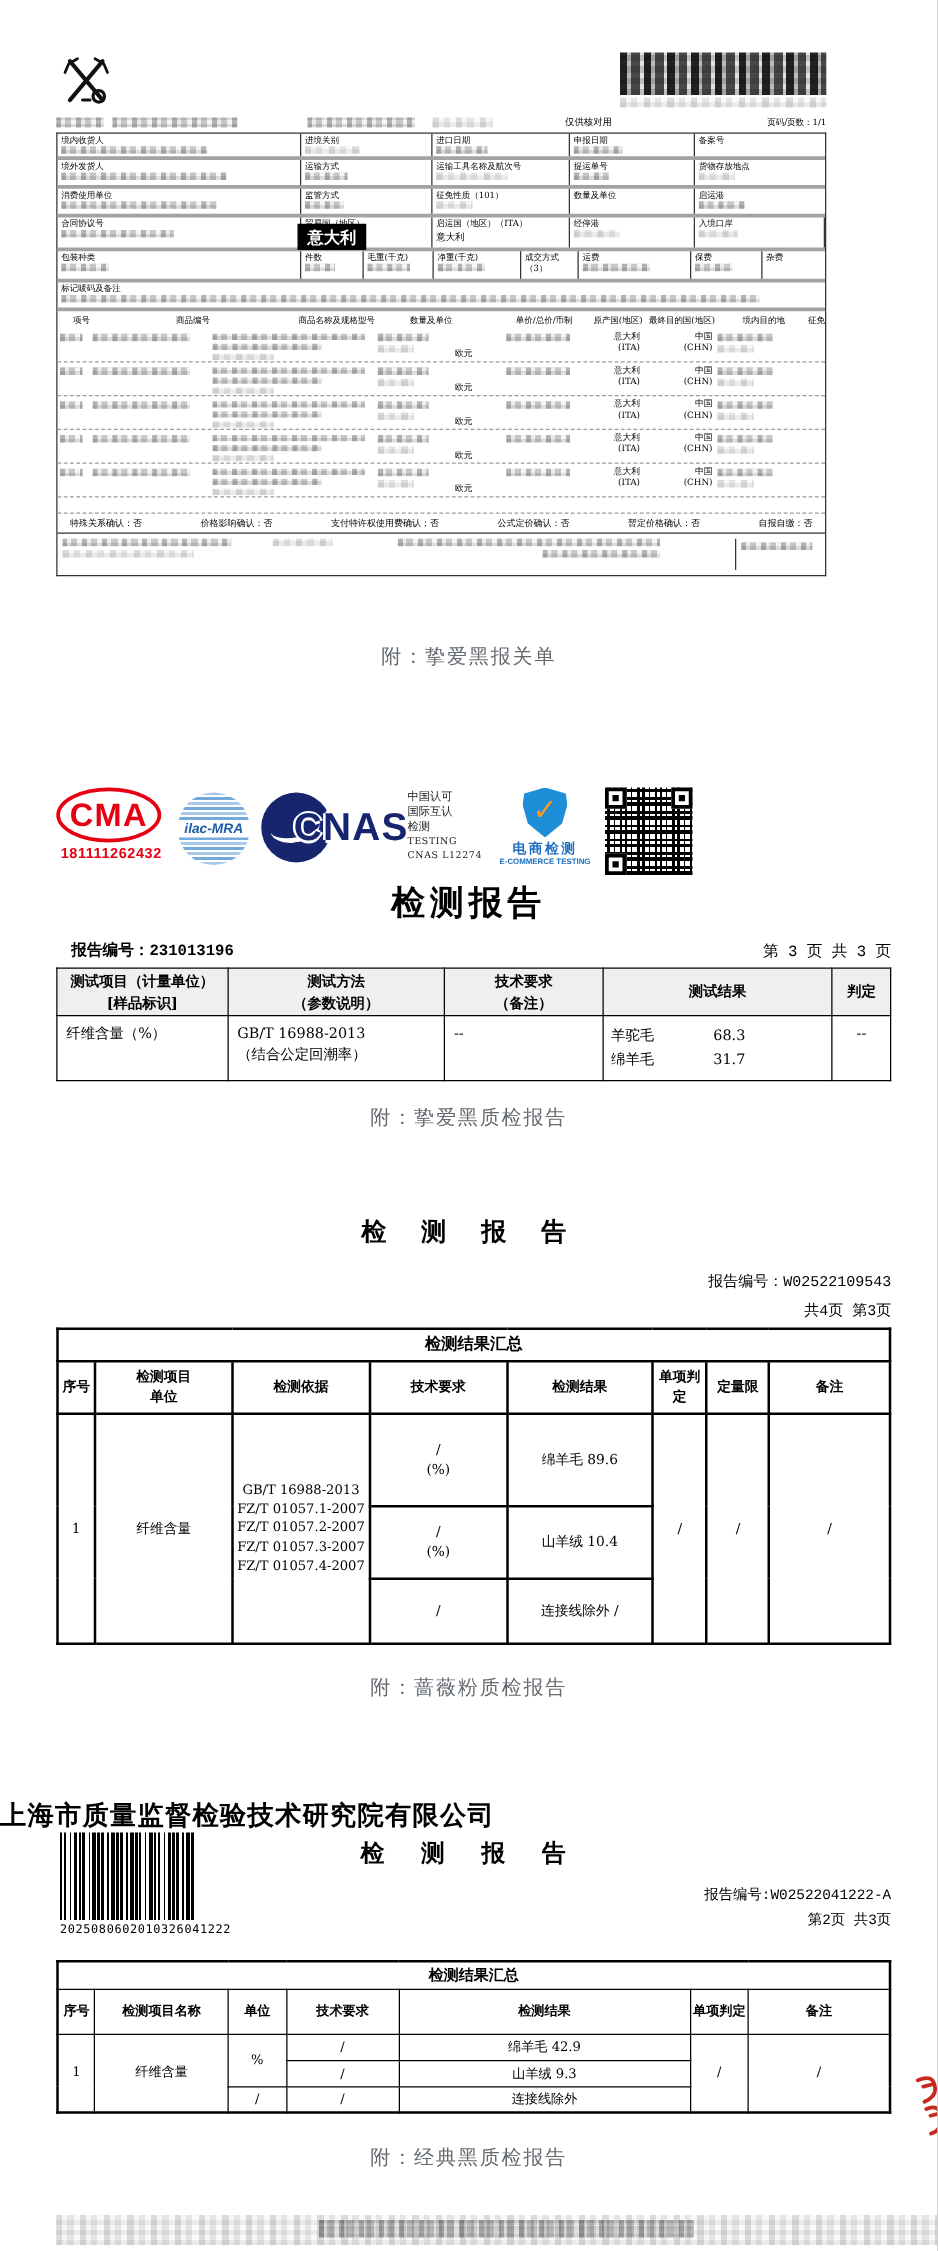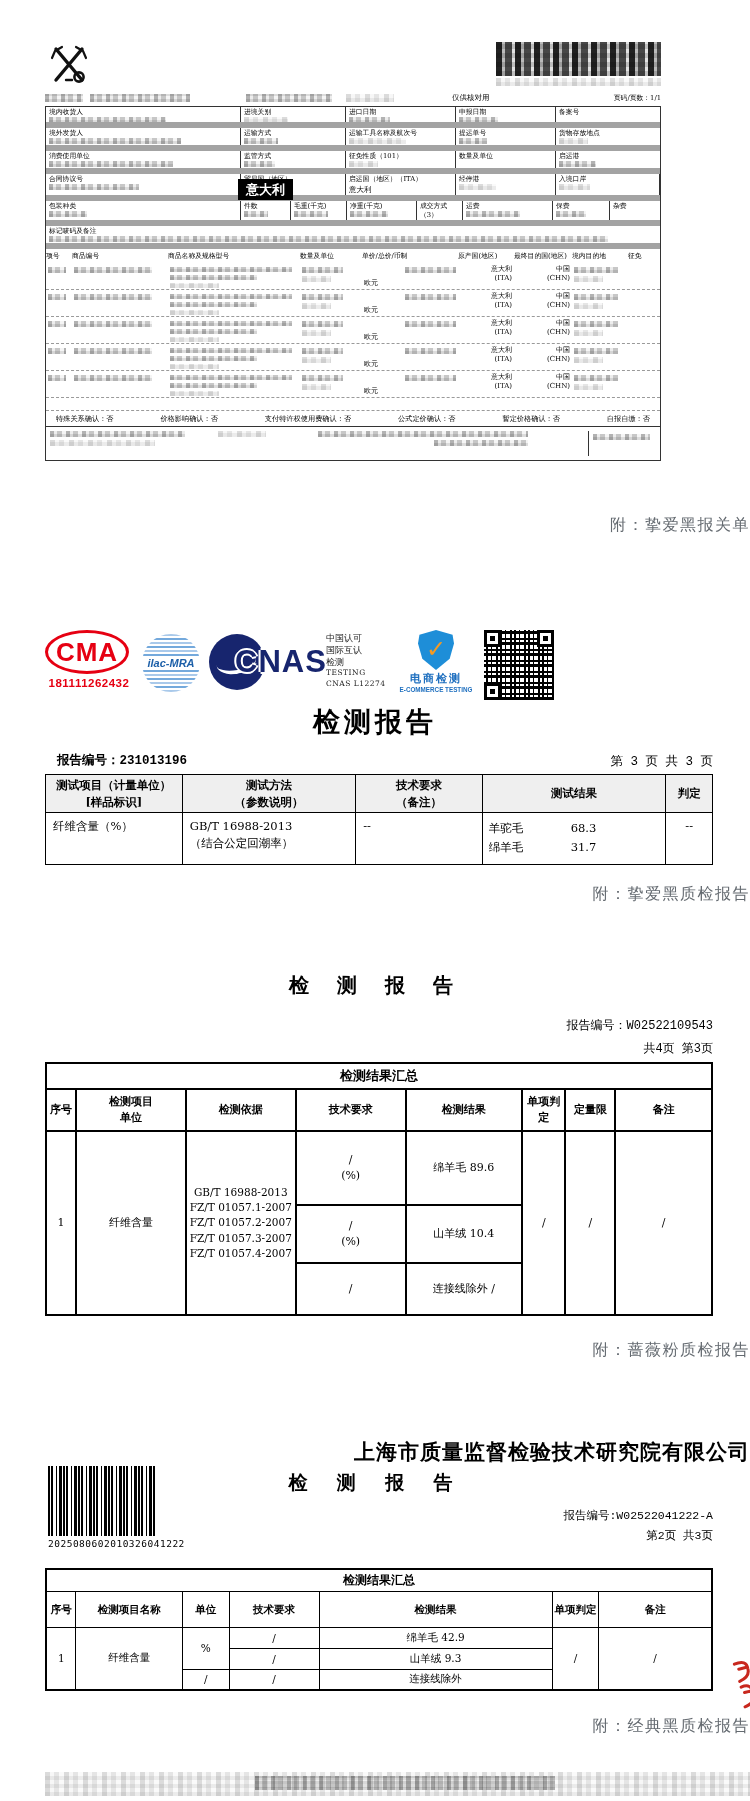--- a/index.html
+++ b/index.html
@@ -6,39 +6,39 @@
 body{background:#888;font-family:"Liberation Sans","DejaVu Sans",sans-serif;color:#000}
 .page{position:relative;width:750px;height:1801px;margin:0 auto;background:#fff;overflow:hidden}
 .serif{font-family:Liberation Mono, monospace}
 .pre{white-space:pre-line}
 
 .bb{display:block;height:6px}
 .pxd{background-image:repeating-linear-gradient(90deg,rgba(15,15,15,.92) 0 6px,rgba(130,130,130,.55) 6px 9px,rgba(40,40,40,.85) 9px 16px,rgba(190,190,190,.45) 16px 19px),repeating-linear-gradient(0deg,rgba(0,0,0,.25) 0 5px,rgba(255,255,255,.15) 5px 9px)}
 .pxm{background-image:repeating-linear-gradient(90deg,rgba(0,0,0,.30) 0 4px,rgba(0,0,0,.07) 4px 7px,rgba(0,0,0,.22) 7px 12px,rgba(0,0,0,.04) 12px 16px),repeating-linear-gradient(0deg,rgba(0,0,0,.10) 0 3px,rgba(0,0,0,0) 3px 6px)}
 .pxl{background-image:repeating-linear-gradient(90deg,rgba(0,0,0,.14) 0 5px,rgba(0,0,0,.03) 5px 9px,rgba(0,0,0,.10) 9px 14px,rgba(0,0,0,.02) 14px 19px),repeating-linear-gradient(0deg,rgba(0,0,0,.06) 0 4px,rgba(0,0,0,0) 4px 8px)}
 
-.caption{position:absolute;left:0;width:750px;text-align:right;color:#646a70;font-size:16px;letter-spacing:1.5px}
+.caption{position:absolute;left:0;width:750px;text-align:center;color:#646a70;font-size:16px;letter-spacing:1.5px}
 
 .customs{position:absolute;left:45px;top:42px;width:616px;font-family:"DejaVu Serif","Liberation Serif",serif}
 .c-head{position:relative;height:48px}
 .c-emblem{position:absolute;left:4px;top:2px}
 .c-title{position:absolute;left:110px;right:175px;top:12px;text-align:center;font-size:15px;font-weight:bold;letter-spacing:1px}
 .c-code{position:absolute;right:0;top:0;width:165px;height:34px}
 .c-code2{position:absolute;right:0;top:36px;width:165px;height:8px}
 .c-meta{display:flex;align-items:center;height:12px;margin:2px 0 2px 0;font-size:7.5px}
 .cgrid{border:1px solid #333;border-bottom:none}
-.crow{display:flex;border-bottom:6px solid #a3a3a3}
+.crow{display:flex;border-bottom:3px solid #a3a3a3}
 .ccell{border-right:1px solid #333;padding:1px 3px;position:relative;overflow:hidden}
 .ccell:last-child{border-right:none}
 .clabel{display:block;font-size:6.8px;line-height:1.3}
 .cval{display:block;font-size:7.5px;margin-top:1px}
 .badge{position:absolute;left:192px;top:5px;background:#000;color:#fff;font-weight:bold;font-size:13px;line-height:1;padding:4px 8px;z-index:2;font-family:"Liberation Sans",sans-serif}
 .cbody{border:1px solid #333;border-top:none}
 .ihead{display:flex;height:14px;align-items:center;font-size:6.8px}
-.ihead span{display:block;text-align:left}
+.ihead span{display:block;text-align:right}
 .irow{display:flex;height:27px;border-bottom:1px dashed #9a9a9a}
 .icol{display:flex;flex-direction:column;padding:1px 2px;overflow:hidden}
 .cc{font-size:7px;text-align:right;line-height:1.3;padding-top:2px}
 .curlab{font-size:7px;margin-top:auto;text-align:left}
 .spacer{height:12px}
 .confirm{display:flex;justify-content:space-between;align-items:center;height:16px;border-top:1px dashed #9a9a9a;padding:0 10px;font-size:7.2px}
 .cfoot{display:flex;border-top:1px solid #333;height:34px;padding:4px 0 4px 4px}
 .cfoot .fcol{display:flex;flex-direction:column;gap:3px}
 .fdiv{border-left:1px solid #333;margin-left:auto;width:72px;padding:3px 4px}
 
@@ -65,21 +65,21 @@
 .qf{position:absolute;width:17px;height:17px;border:3px solid #000;background:#fff}
 .qf::after{content:"";position:absolute;left:3px;top:3px;width:5px;height:5px;background:#000}
 .qf.tl{left:0;top:0}.qf.tr{right:0;top:0}.qf.bl{left:0;bottom:0}
 
 .r1-title{position:absolute;left:0;top:704px;width:750px;text-align:center;font-weight:bold;font-size:27px;letter-spacing:4px}
 .r1-no{position:absolute;left:57px;top:752px;font-size:12.5px;font-weight:bold}
 .r1-page{position:absolute;right:37px;top:753px;font-size:12.5px}
 .r2-title{position:absolute;left:0;top:972px;width:750px;text-align:center;font-weight:bold;font-size:20px;letter-spacing:8px}
 .r2-no{position:absolute;right:37px;top:1017px;font-size:12px}
 .r2-page{position:absolute;right:37px;top:1040px;font-size:12px}
-.r3-company{position:absolute;left:0;top:1438px;width:750px;text-align:right;font-weight:bold;font-size:21px;letter-spacing:1px}
+.r3-company{position:absolute;left:0;top:1438px;width:750px;text-align:left;font-weight:bold;font-size:21px;letter-spacing:1px}
 .r3-barcode{position:absolute;left:48px;top:1466px;width:108px}
 .bars{height:70px;background:repeating-linear-gradient(90deg,#000 0 2px,#fff 2px 3px,#000 3px 5px,#fff 5px 8px,#000 8px 9px,#fff 9px 11px,#000 11px 14px,#fff 14px 15px)}
 .bar-num{margin-top:2px;font-family:"DejaVu Sans Mono","Liberation Mono",monospace;font-size:9.5px;letter-spacing:.5px}
 .r3-title{position:absolute;left:0;top:1470px;width:750px;text-align:center;font-weight:bold;font-size:19px;letter-spacing:9px}
 .r3-no{position:absolute;right:37px;top:1508px;font-size:11.5px}
 .r3-page{position:absolute;right:37px;top:1528px;font-size:11.5px}
 
 table{border-collapse:collapse;table-layout:fixed}
 .t1{position:absolute;left:45px;top:774px;width:668px;font-family:"DejaVu Serif","Liberation Serif",serif}
 .t1 th{background:#efefef;border:1px solid #000;font-size:11.5px;font-weight:bold;height:38px;line-height:1.45}

